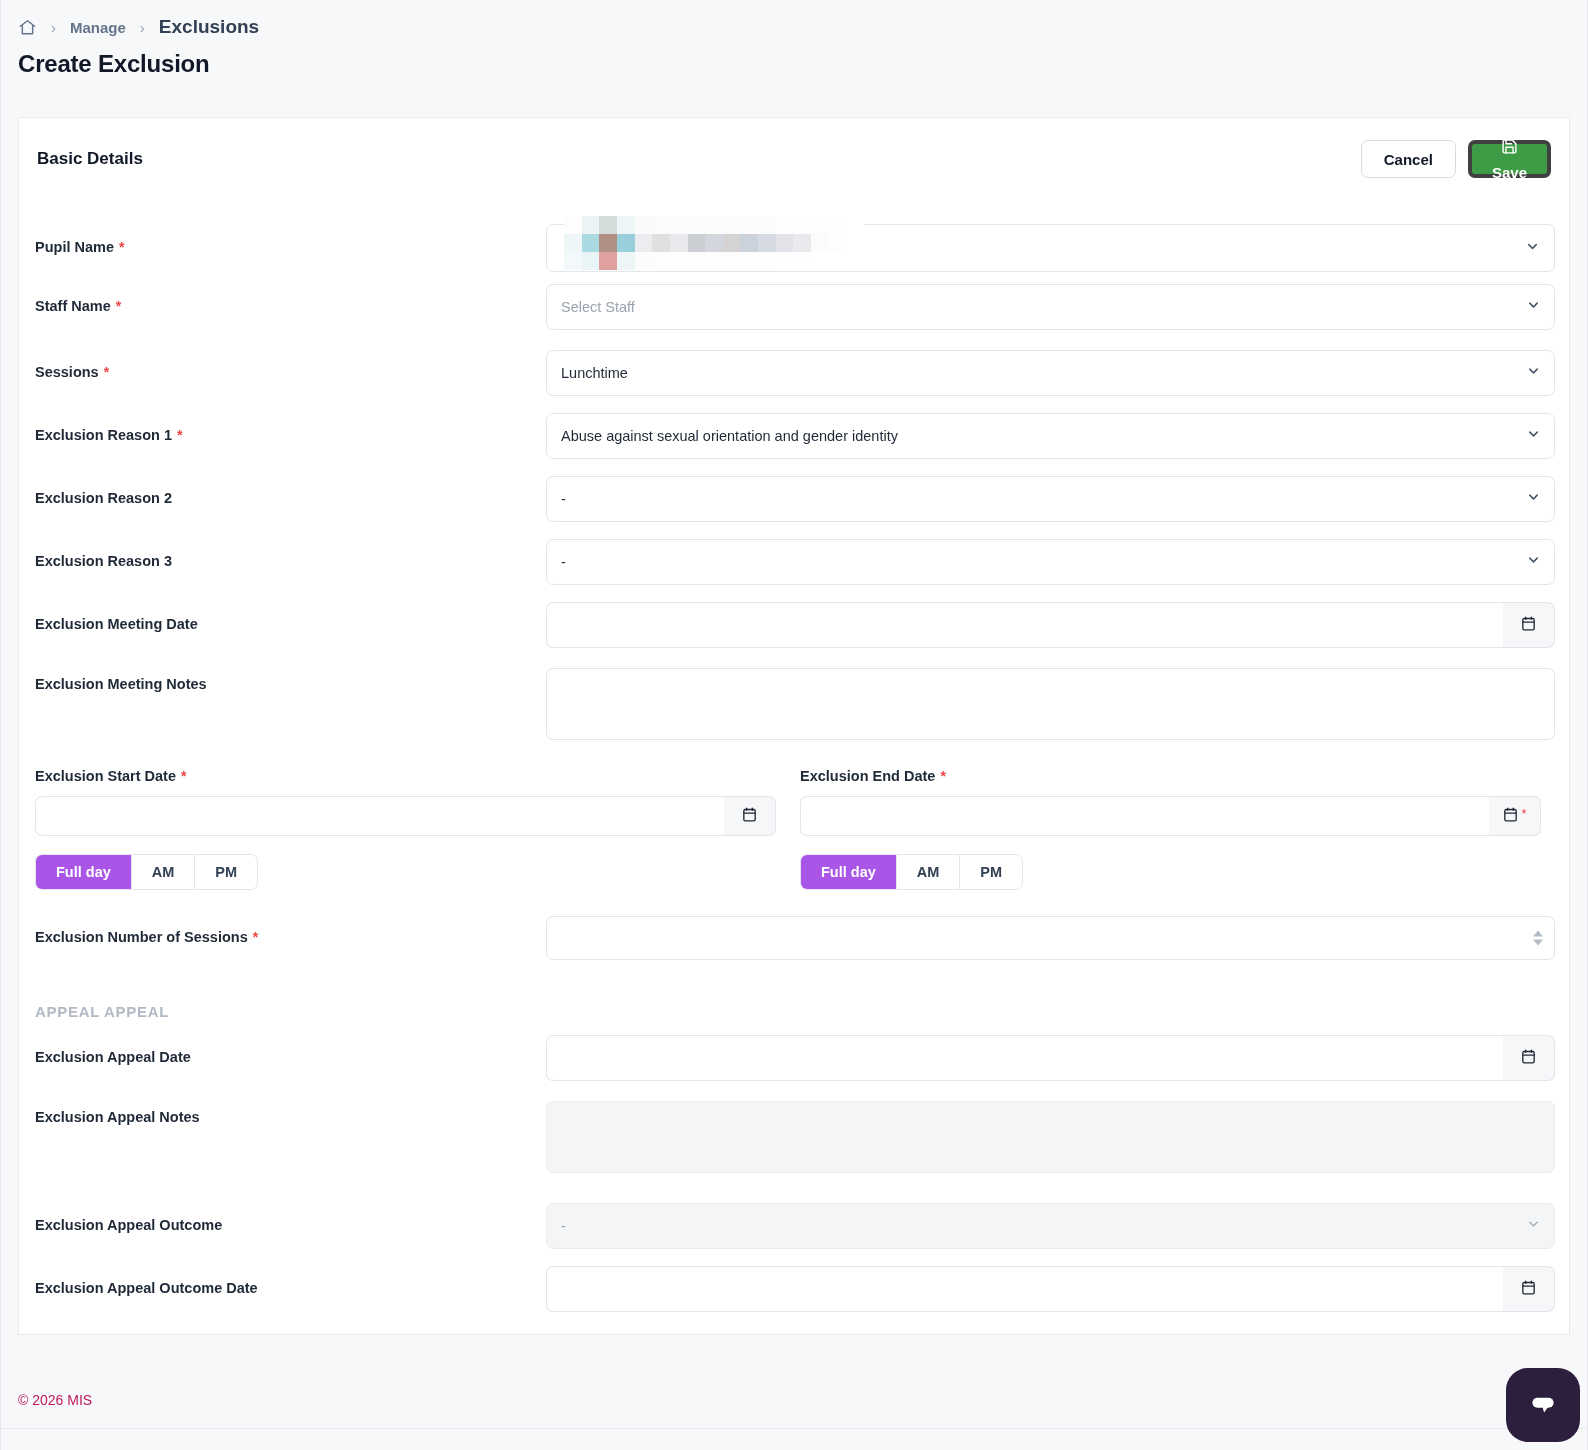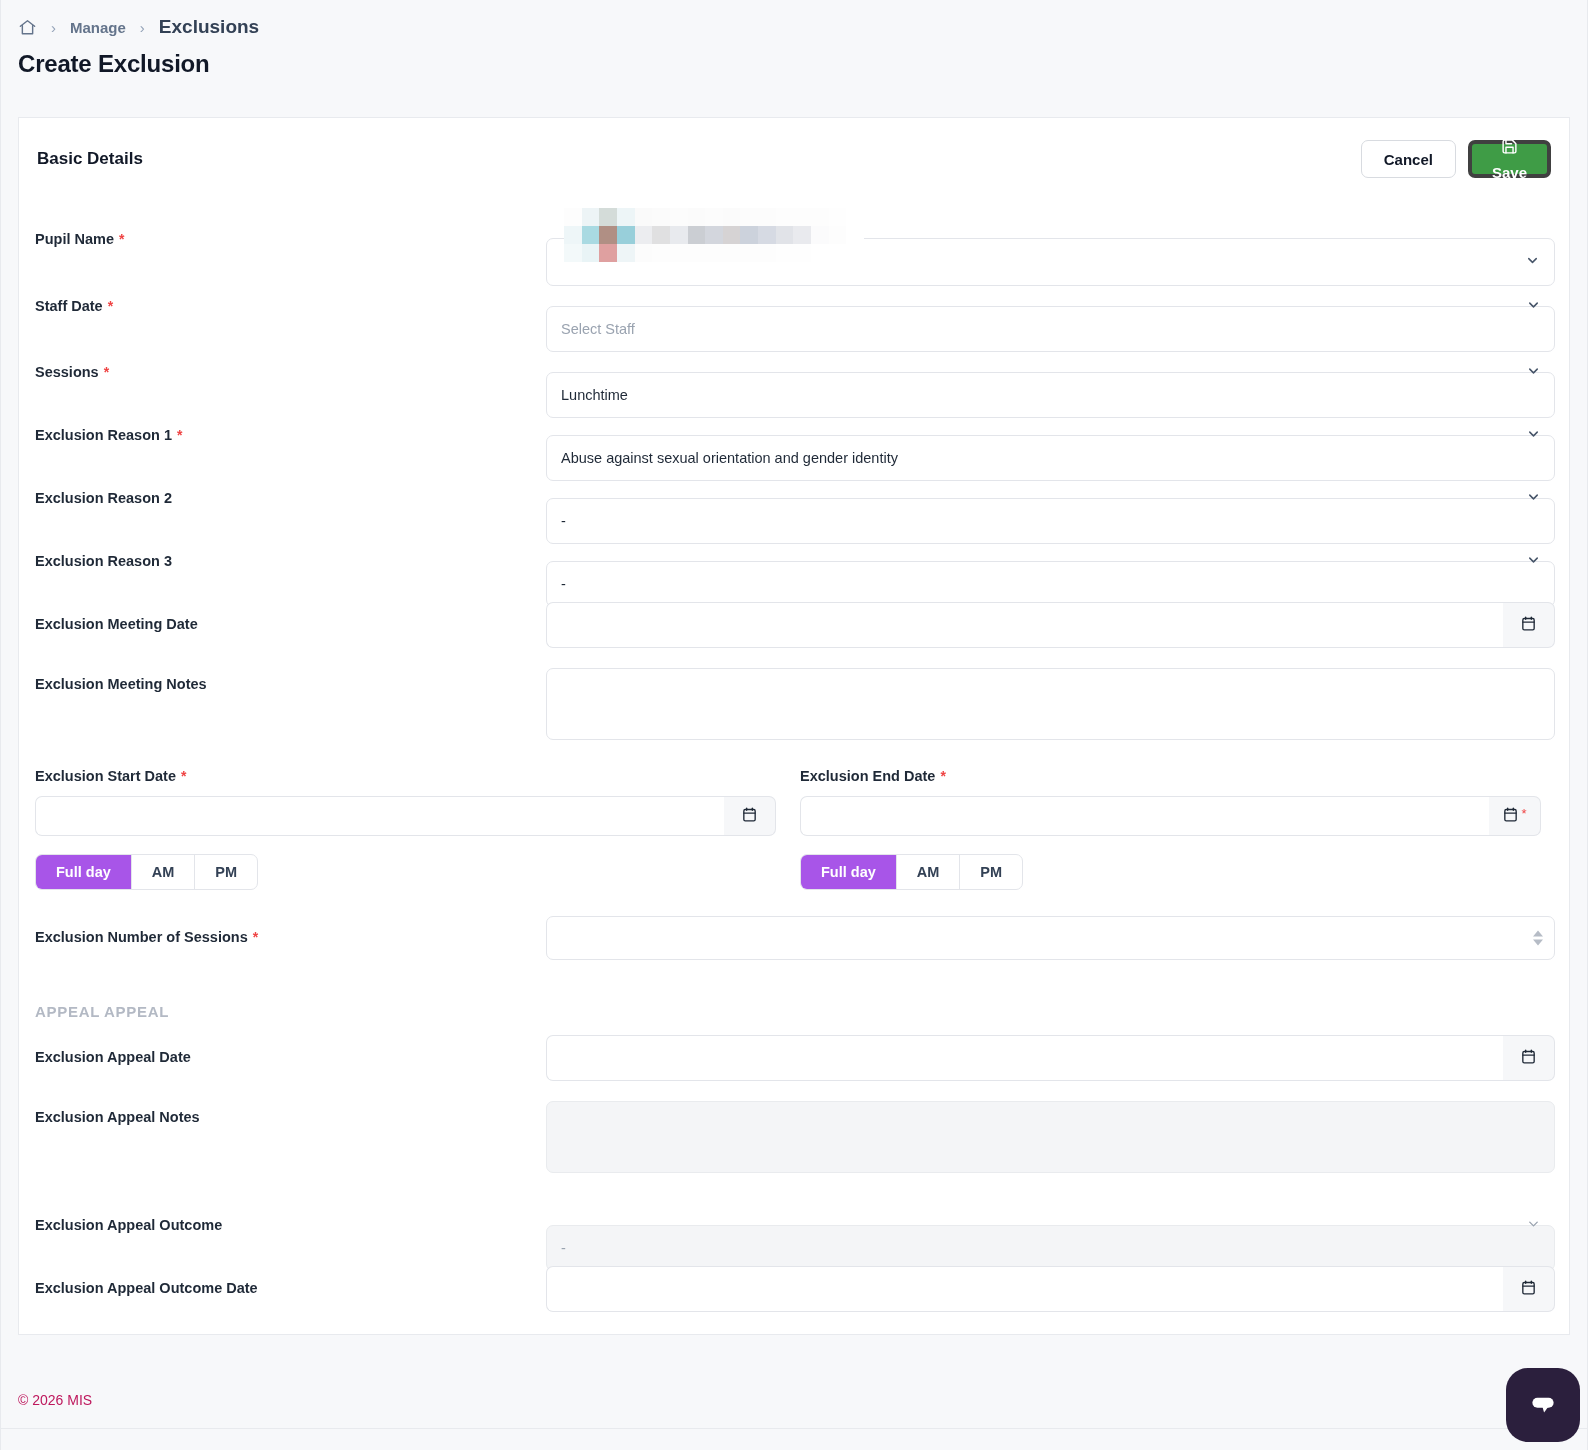--- a/index.html
+++ b/index.html
@@ -76,21 +76,21 @@
     width: 100%; height: 100%;
     border: 1px solid #e3e5ea; border-radius: 7px;
     background: #fff;
     display: flex; align-items: center;
     padding: 0 14px;
     font-size: 14.5px; color: #1f2937;
   }
   .field.ph { color: #9aa3b0; }
   .field.disabled { background: #f4f5f7; border-color: #e9ebee; color: #9aa3b0; }
 
-  .select { position: relative; padding-right: 42px; margin-top: 22px; }
+  .select { position: relative; padding-right: 42px; }
   .chev {
     position: absolute; right: 14px; top: 50%; transform: translateY(-50%);
     display: block; color: #475569;
   }
   .chev.dim { color: #9aa3b0; }
 
   
   .datewrap { display: flex; width: 100%; height: 100%; }
   .datewrap .dinput {
     flex: 1; height: 100%;
@@ -209,21 +209,21 @@
                 <path d="M7 3v5h8"></path>
             </svg>
           </span>
           <span>Save</span>
         </button>
       </div>
     </div>
 
     <div class="form">
 
-      <div class="row" style="top:26px;height:48px">
+      <div class="row" style="top:34px;height:48px">
         <div class="label" style="top:15px">
           <span>Pupil Name</span><span class="req">*</span>
         </div>
         <div class="ctrl" style="left:527px;top:0;width:1009px;height:48px">
           <div class="field select">
             <span class="chev">
               <svg width="15" height="15" viewBox="0 0 24 24" fill="none" stroke="currentColor" stroke-width="2.4" stroke-linecap="round" stroke-linejoin="round">
                   <path d="m6 9 6 6 6-6"></path>
                 </svg>
             </span>
@@ -280,21 +280,21 @@
             <div style="background:#fefefe"></div>
             <div style="background:#fefefe"></div>
             <div style="background:#ffffff"></div>
             <div style="background:#ffffff"></div>
             <div style="background:#ffffff"></div>
         </div>
       </div>
 
       <div class="row" style="top:94px;height:46px">
         <div class="label" style="top:14px">
-          <span>Staff Date</span><span class="req">*</span>
+          <span>Staff Name</span><span class="req">*</span>
         </div>
         <div class="ctrl" style="left:527px;top:0;width:1009px;height:46px">
           <div class="field select ph">Select Staff</div>
           <span class="chev" style="right:14px;top:23px">
             <svg width="15" height="15" viewBox="0 0 24 24" fill="none" stroke="currentColor" stroke-width="2.4" stroke-linecap="round" stroke-linejoin="round">
                 <path d="m6 9 6 6 6-6"></path>
               </svg>
           </span>
         </div>
       </div>

